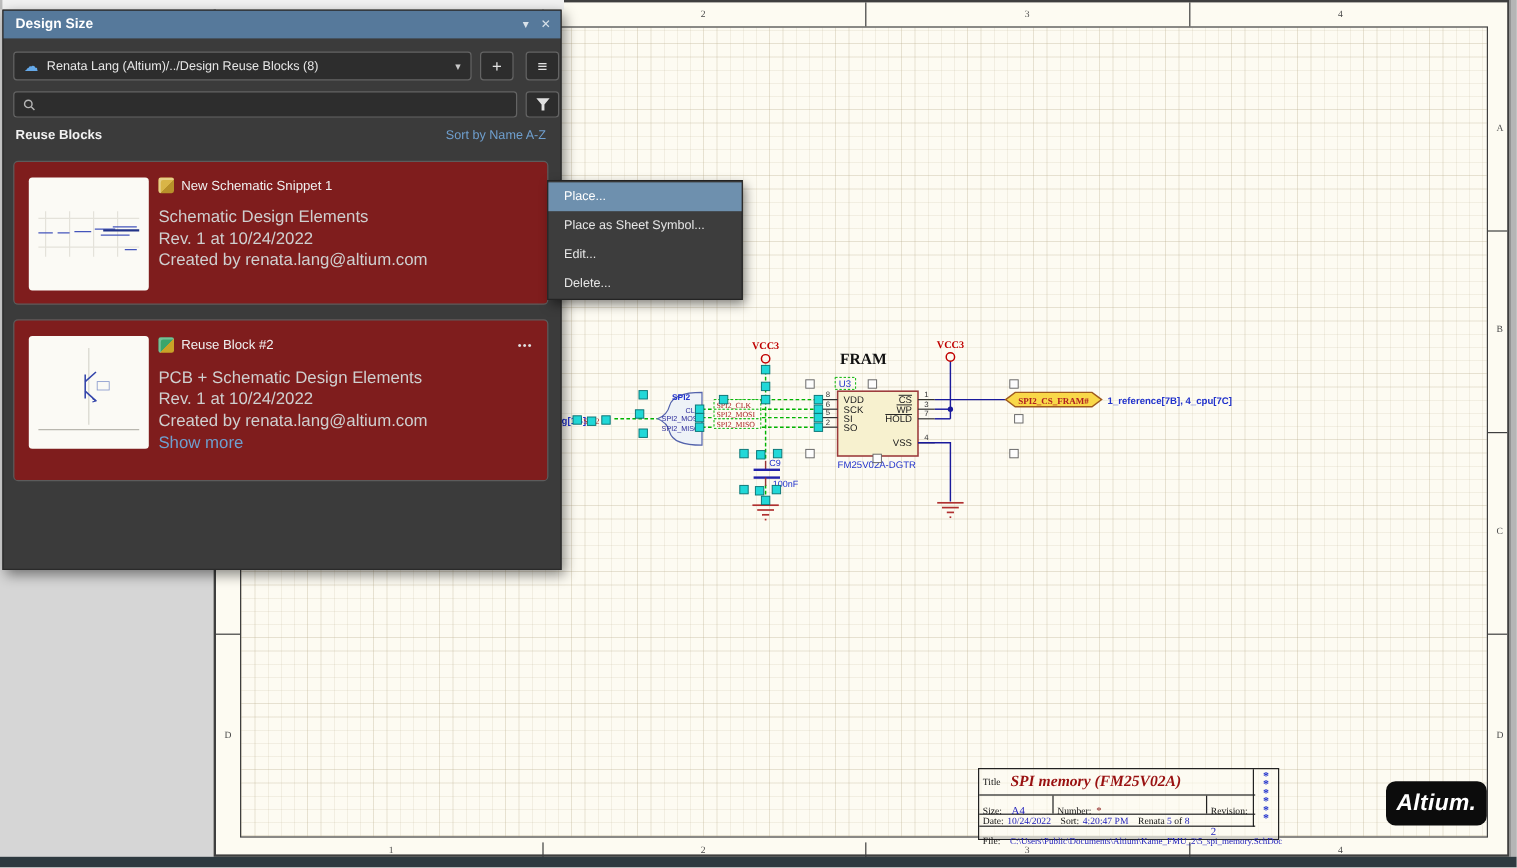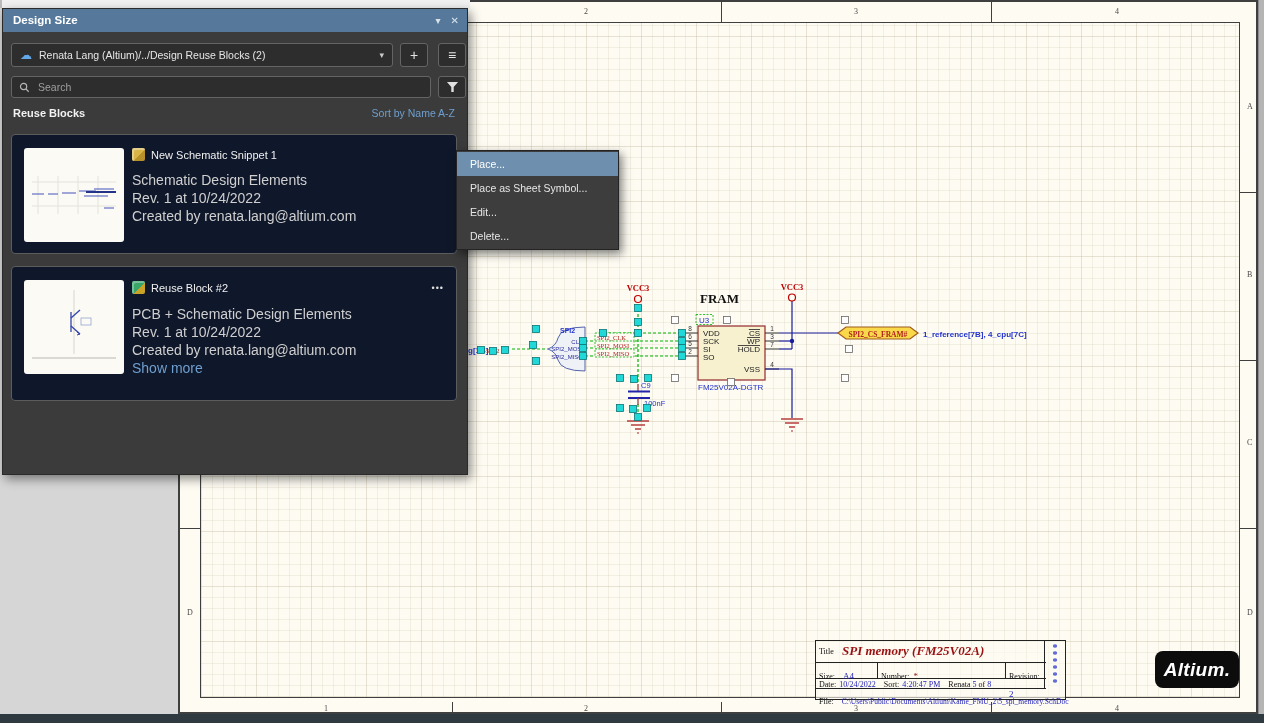--- a/index.html
+++ b/index.html
@@ -40,21 +40,21 @@
   .panel-header .hicons{position:absolute;right:8px;top:0;height:23px;display:flex;gap:10px;align-items:center;color:#d9e2ea;font-size:10px;font-weight:normal;}
   .drop{position:absolute;left:8px;top:34px;width:382px;height:24px;background:#2d2d2d;border:1px solid #646464;border-radius:3px;color:#e6e6e6;font-size:10.5px;display:flex;align-items:center;padding:0 8px;box-sizing:border-box;gap:7px;}
   .drop .caret{margin-left:auto;color:#c9c9c9;font-size:9px;}
   .sq-btn{position:absolute;top:34px;width:28px;height:24px;background:#2d2d2d;border:1px solid #646464;border-radius:3px;color:#e3e3e3;display:flex;align-items:center;justify-content:center;font-size:14px;box-sizing:border-box;}
   .search{position:absolute;left:8px;top:67px;width:420px;height:22px;background:#2d2d2d;border:1px solid #646464;border-radius:3px;display:flex;align-items:center;padding:0 7px;gap:6px;box-sizing:border-box;}
   .search input{flex:1;background:transparent;border:none;outline:none;color:#e6e6e6;font-size:10.5px;font-family:"Liberation Sans",sans-serif;}
   .search input::placeholder{color:#9f9f9f;}
   .filter-btn{position:absolute;left:435px;top:67px;width:28px;height:22px;background:#2d2d2d;border:1px solid #646464;border-radius:3px;display:flex;align-items:center;justify-content:center;box-sizing:border-box;}
   .sect{position:absolute;left:10px;top:98px;color:#f2f2f2;font-weight:bold;font-size:11px;}
   .sort{position:absolute;right:12px;top:98px;color:#6f9fce;font-size:10.5px;}
-  .card{position:absolute;left:8px;width:446px;background:#0f172a;border:1px solid #5c5c5c;border-radius:4px;box-sizing:border-box;}
+  .card{position:absolute;left:8px;width:446px;background:#7f1d1d;border:1px solid #5c5c5c;border-radius:4px;box-sizing:border-box;}
   .thumb{position:absolute;left:12px;top:13px;width:100px;height:94px;background:#fbfaf5;border-radius:3px;overflow:hidden;}
   .card-title{position:absolute;left:120px;color:#f0f0f0;font-size:11px;display:flex;align-items:center;gap:6px;}
   .meta{position:absolute;left:120px;color:#cfcfcf;font-size:14px;}
   .linky{color:#6f9fce;}
   .more-dots{position:absolute;right:12px;color:#e0e0e0;font-size:9px;letter-spacing:1px;}
   .mini-icon{width:13px;height:13px;border-radius:2px;display:inline-block;}
 
   
   .cmenu{position:absolute;left:456px;top:150px;width:161px;background:#3d3d3d;border:1px solid #242424;box-shadow:3px 4px 9px rgba(0,0,0,.5);padding:1px 0;z-index:30;}
   .cmenu .item{height:24px;line-height:24px;padding-left:13px;color:#e6e6e6;font-size:10.5px;}
@@ -326,36 +326,35 @@
     <div class="panel-header">
       <span>Design Size</span>
       <span class="hicons">
         <span>▾</span>
         <span>✕</span>
       </span>
     </div>
 
     <div class="drop">
       <span style="color:#64a8e8;font-size:12px">☁</span>
-      <span style="white-space:nowrap;overflow:hidden">Renata Lang (Altium)/../Design Reuse Blocks (2)</span>
+      <span style="white-space:nowrap;overflow:hidden">Renata Lang (Altium)/../Design Reuse Blocks (8)</span>
       <span class="caret">▾</span>
     </div>
     <div class="sq-btn" style="left:397px">
         <span>+</span>
       </div>
     <div class="sq-btn" style="left:435px">
         <span>≡</span>
       </div>
 
     <div class="search">
       <svg width="11" height="11" viewBox="0 0 12 12">
         <circle cx="5" cy="5" r="3.4" fill="none" stroke="#b5b5b5" stroke-width="1.3"></circle>
         <line x1="7.6" y1="7.6" x2="10.6" y2="10.6" stroke="#b5b5b5" stroke-width="1.3"></line>
       </svg>
-      <input type="text" placeholder="Search" style="">
     </div>
     <div class="filter-btn">
       <svg width="13" height="12" viewBox="0 0 14 13">
         <polygon points="1,1 13,1 8.3,6.5 8.3,12 5.7,12 5.7,6.5" fill="#e0e0e0"></polygon>
       </svg>
     </div>
 
     <div class="sect">Reuse Blocks</div>
     <div class="sort">Sort by Name A-Z</div>
 

